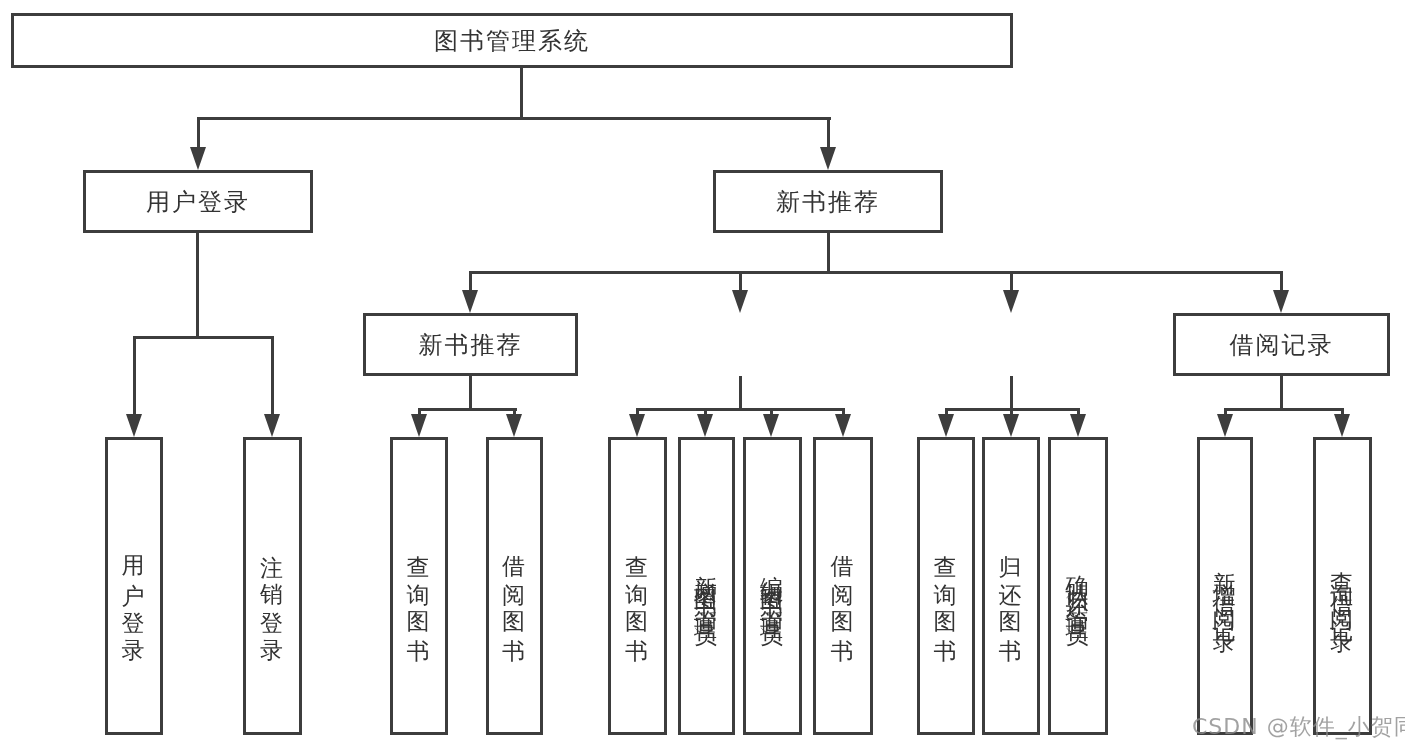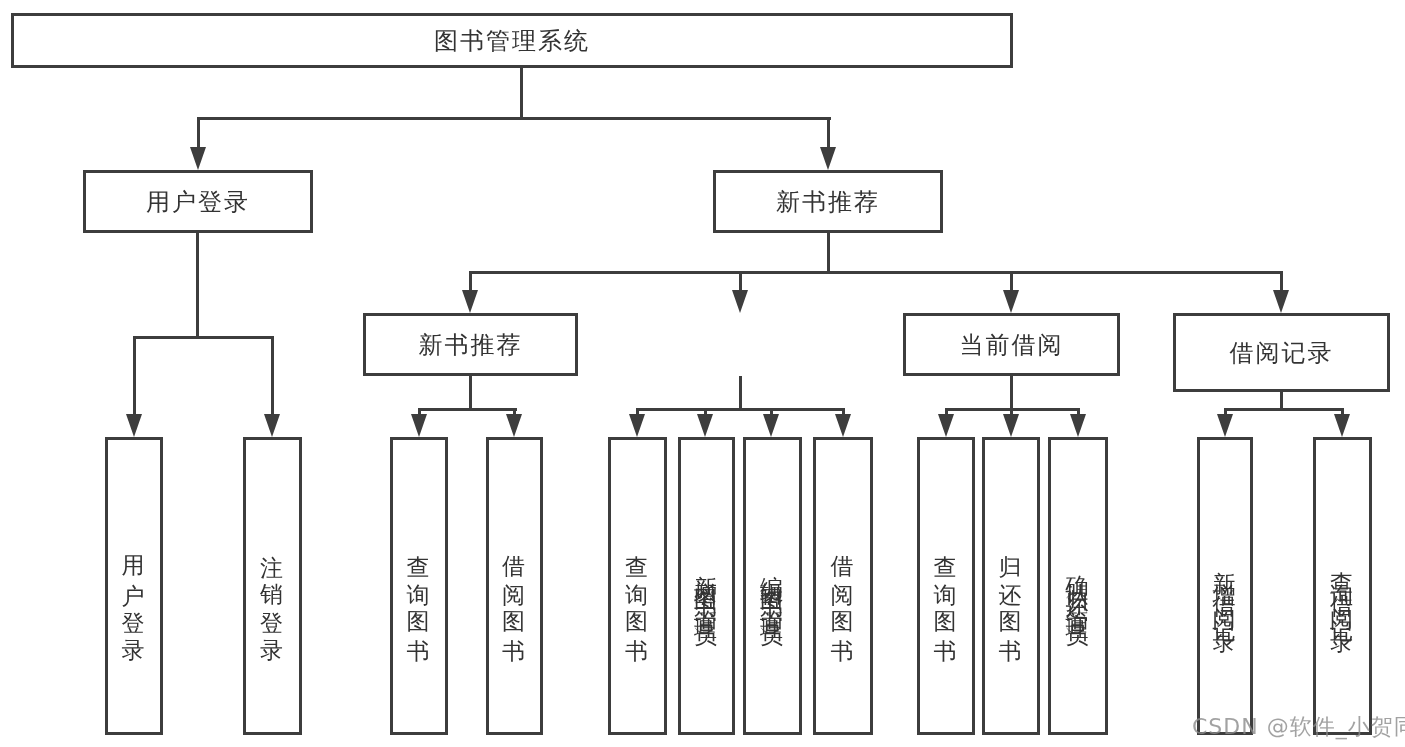--- a/index.html
+++ b/index.html
@@ -114,24 +114,21 @@
   <div class="box" style="left:83px;top:170px;width:230px;height:63px;">
     <span class="hlabel">用户登录</span>
   </div>
   <div class="box" style="left:713px;top:170px;width:230px;height:63px;">
     <span class="hlabel">新书推荐</span>
   </div>
 
   <div class="box" style="left:363px;top:313px;width:215px;height:63px;">
     <span class="hlabel">新书推荐</span>
   </div>
-  <div class="box" style="left:903px;top:313px;width:217px;height:63px;">
-    <span class="hlabel">当前借阅</span>
-  </div>
-  <div class="box" style="left:1173px;top:313px;width:217px;height:79px;text-align:right;">
+  <div class="box" style="left:1173px;top:313px;width:217px;height:63px;text-align:right;">
     <span class="hlabel">借阅记录</span>
   </div>
 
   <div class="box leaf" style="left:105px;width:58px;">
     <span class="vlabel sp4">用户登录</span>
   </div>
   <div class="box leaf" style="left:243px;width:59px;">
     <span class="vlabel sp4">注销登录</span>
   </div>
 

